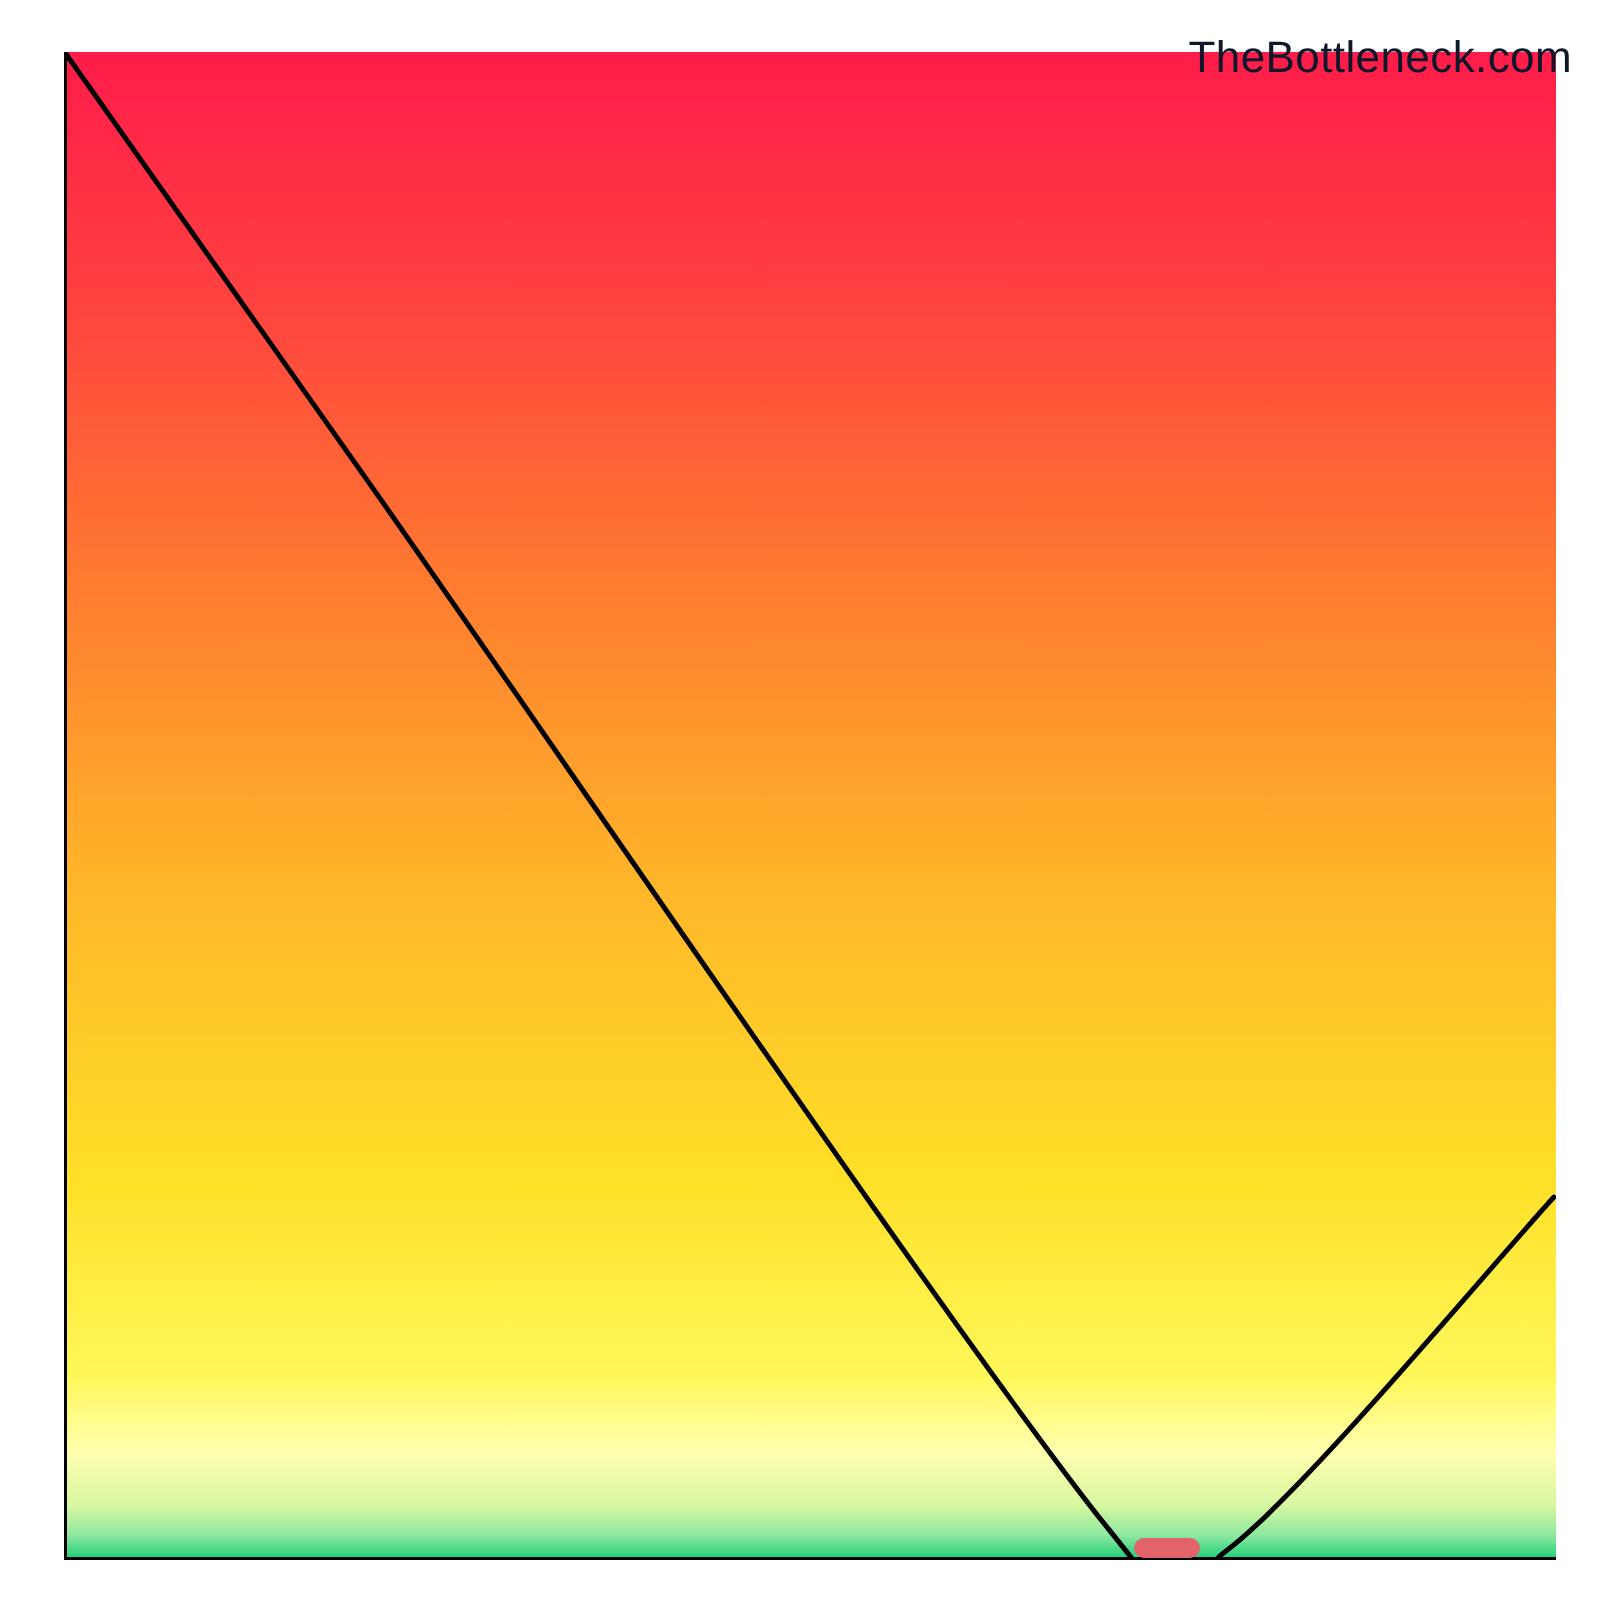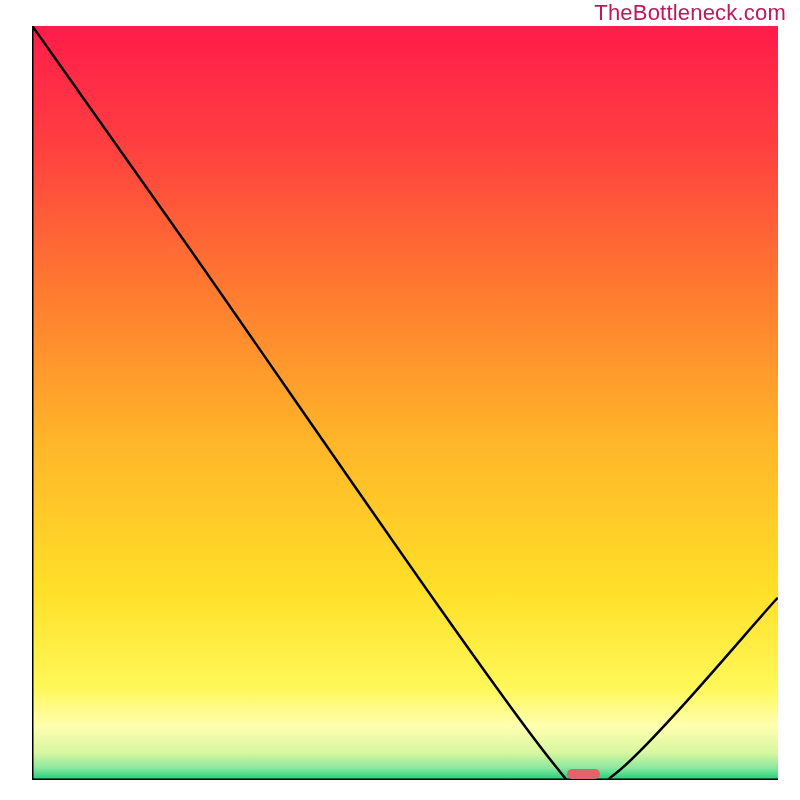--- a/index.html
+++ b/index.html
@@ -53,17 +53,17 @@
           <stop offset="98.5%" stop-color="#8de8a0"></stop>
           <stop offset="100%" stop-color="#21d07a"></stop>
         </linearGradient>
       </defs>
       <rect x="1" y="0" width="745" height="753" fill="url(#bg-grad)"></rect>
       <line x1="0.75" y1="0" x2="0.75" y2="754" stroke="#000000" stroke-width="1.5"></line>
       <line x1="0" y1="753.25" x2="746" y2="753.25" stroke="#000000" stroke-width="1.5"></line>
       <path d="M 1 1 C 25.8 36.09333333333334, 63.000000000000014 88.73333333333336, 149.8 211.56000000000003 C 236.60000000000002 334.3866666666667, 449.87999999999994 648.3466666666667, 521.8 737.96 C 593.7199999999999 827.5733333333334, 544.12 776.8133333333334, 581.32 749.24 C 618.5200000000001 721.6666666666666, 717.72 601.9733333333334, 745 572.52" fill="none" stroke="#000000" stroke-width="2.5" stroke-linecap="round" stroke-linejoin="round"></path>
     </svg>
 
-  <div class="watermark" style="right: 14px; top: 0px; color: #be185d;">TheBottleneck.com</div>
+  <div class="watermark" style="right: 14px; top: 16px; color: #0f172a;">TheBottleneck.com</div>
 
   <div id="marker" class="marker" style="left: 566.775px; top: 769.198px; width: 33.57px; height: 9.802px; background: rgb(226, 99, 106);"></div>
 
 </div>
 
 </body></html>

